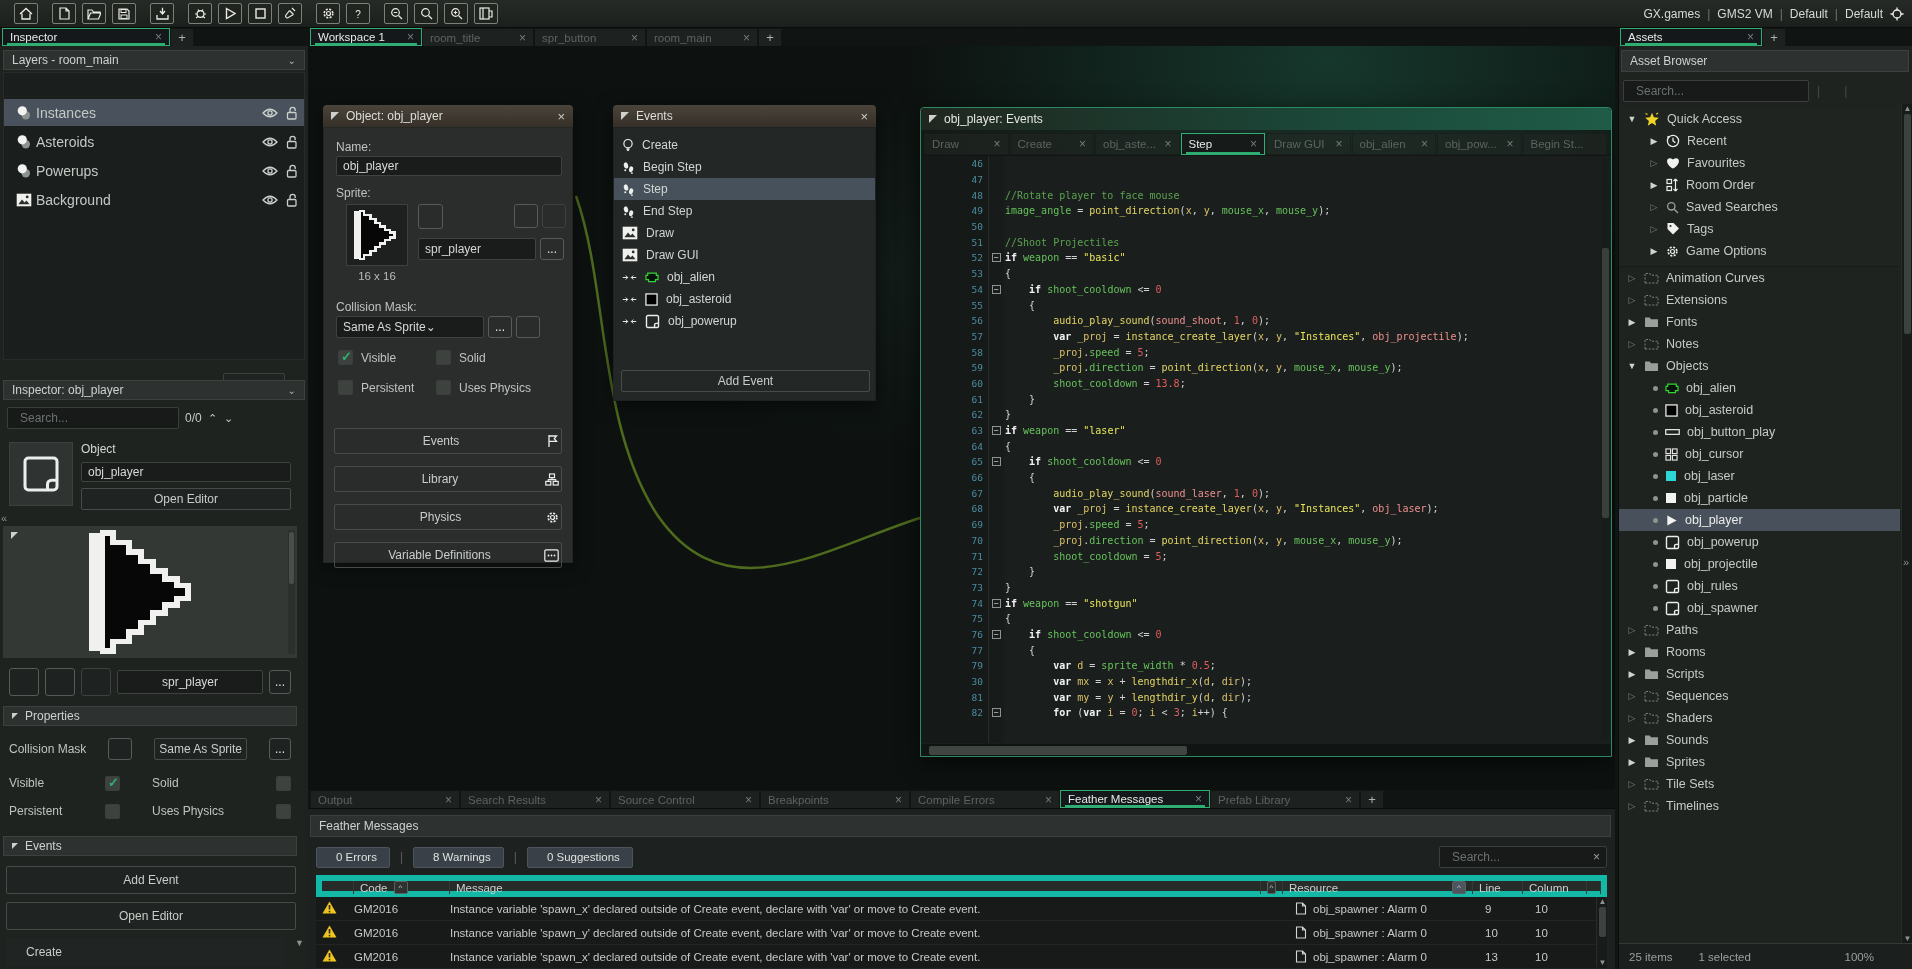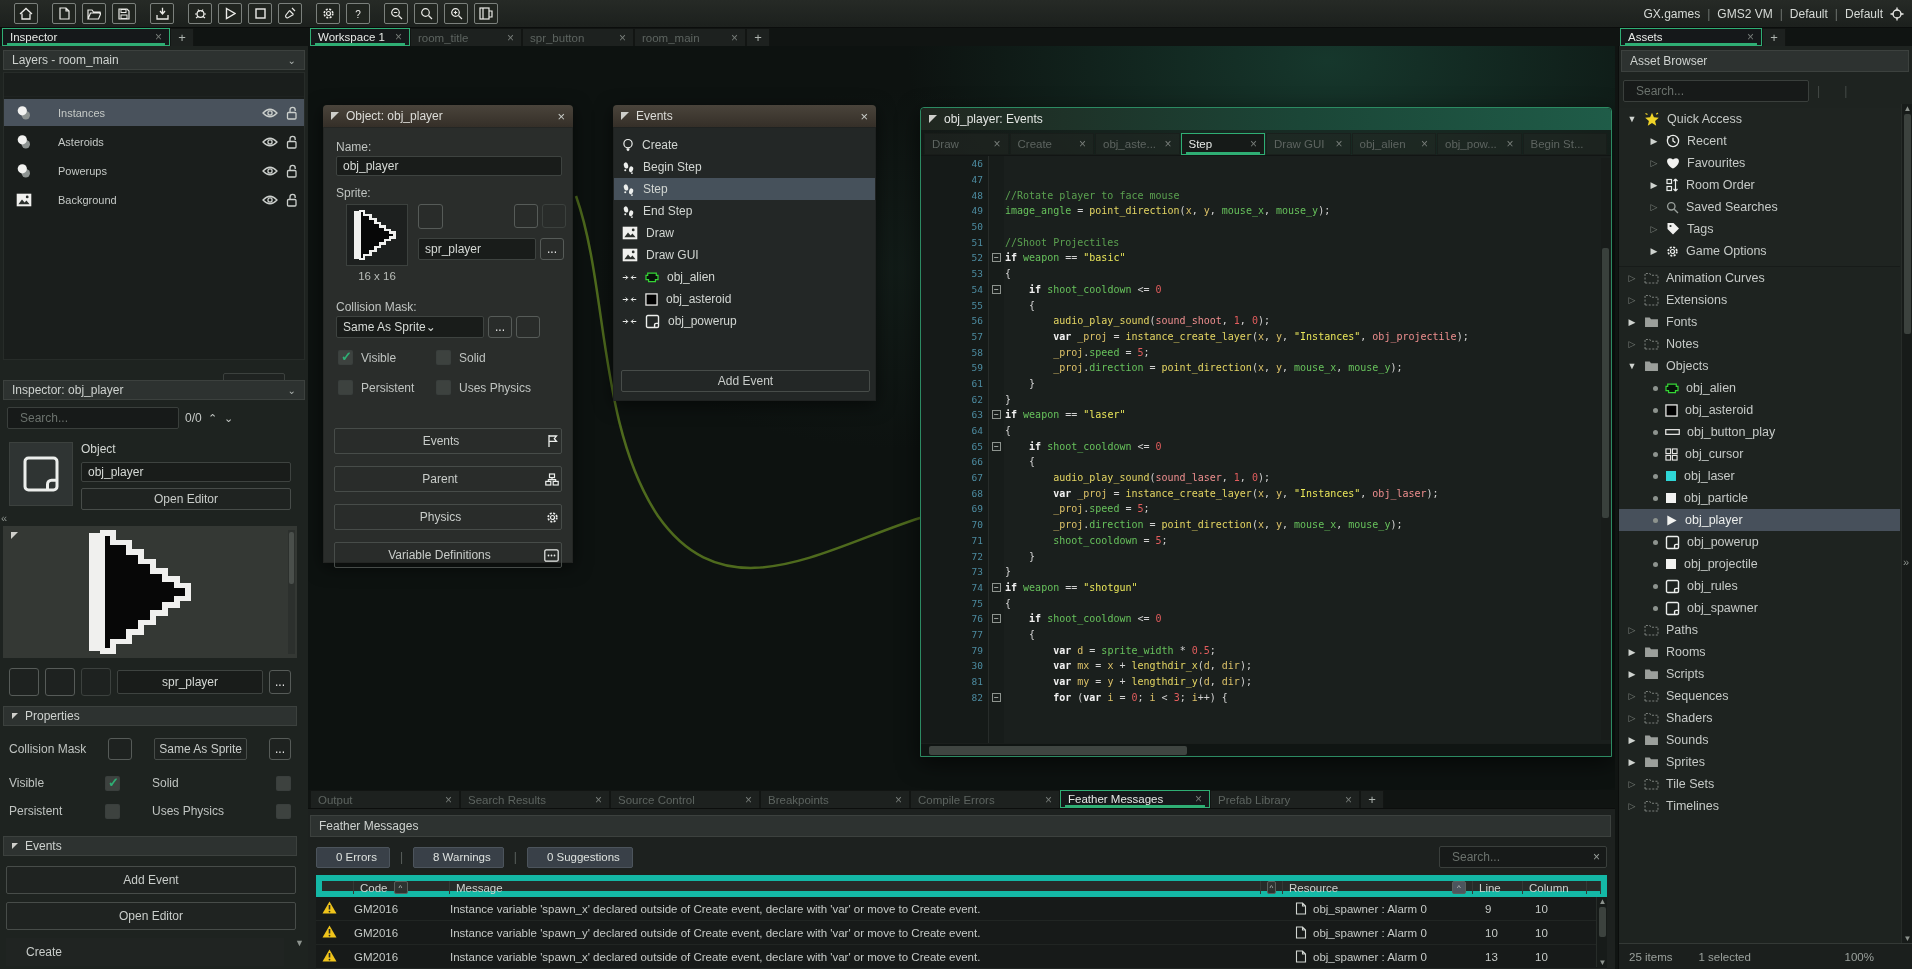--- a/index.html
+++ b/index.html
@@ -27,21 +27,21 @@
   .btn{background:#24282620;border:1px solid #474c49;border-radius:2px;color:#c9cdca;display:flex;align-items:center;justify-content:center;font-size:12px;cursor:pointer}
   .btn.disabled{color:#626964;border-color:#3c413e}
   .iconbtn{background:#23272510;border:1px solid #50555233;border:1px solid #565b58;border-radius:3px;display:flex;align-items:center;justify-content:center;cursor:pointer;color:#e8e8e8}
   .cb{width:15px;height:15px;background:#3d423f;border-radius:2px;border:1px solid #32373430;position:relative;cursor:pointer}
   .cb.checked::after{content:"✓";position:absolute;left:2px;top:-2px;color:#2fae74;font-size:13px;font-weight:bold}
   .ic{display:inline-flex;align-items:center;justify-content:center}
   .ic svg{display:block}
   
   .layer-row{height:27px;display:flex;align-items:center;margin:2px 0;padding:0 6px 0 12px;background:transparent;color:#c5c9c6;cursor:pointer}
   .layer-row.selected{background:#49525c}
-  .layer-row .lname{margin-left:26px;flex:1;font-size:11px}
+  .layer-row .lname{margin-left:4px;flex:1;font-size:14px}
   .layer-row .rico{margin-left:8px}
   
   .searchbox{display:flex;align-items:center;gap:6px;background:#171a19;border:1px solid #3a3f3c;border-radius:2px;padding:0 6px;color:#6b726d}
   
   #workspace{position:absolute;left:308px;top:46px;width:1307px;height:744px;background:
     radial-gradient(ellipse 700px 420px at 78% 2%, rgba(31,92,72,.50), rgba(31,92,72,0) 60%),
     radial-gradient(ellipse 500px 300px at 45% 30%, rgba(40,70,58,.18), rgba(0,0,0,0) 60%),
     #0d1210;overflow:hidden}
   .win{position:absolute;border-radius:4px 4px 2px 2px;box-shadow:0 4px 18px rgba(0,0,0,.55)}
   .win-title{height:22px;background:linear-gradient(#4a443b,#352f28);border-radius:4px 4px 0 0;display:flex;align-items:center;gap:7px;padding:0 8px;color:#ddddd9;font-size:12px}
@@ -445,21 +445,21 @@
   <button class="btn" style="position:absolute;left:6px;top:856px;width:290px;height:28px">Open Editor</button>
   <div style="position:absolute;left:6px;top:892px;width:278px;height:28px;background:#22262480;display:flex;align-items:center;gap:10px;padding:0 10px">
     <span class="ic"></span>
     <span>Create</span>
   </div>
   <div style="position:absolute;right:4px;top:892px;color:#8d938e;font-size:9px">▼</div>
 </div>
 <div class="edge-chev" style="left:1px;top:512px">«</div>
 
 <div class="tabrow" style="left:310px;width:1305px" id="ws-tabs">
-    <div class="tab active" style="width: 100px;">
+    <div class="tab active" style="width: 112px;">
       <span class="tab-label">Workspace 1</span>
       <span class="tab-x">×</span>
     </div>
     <div class="tab" style="width: 112px;">
       <span class="tab-label">room_title</span>
       <span class="tab-x">×</span>
     </div>
     <div class="tab" style="width: 112px;">
       <span class="tab-label">spr_button</span>
       <span class="tab-x">×</span>
@@ -534,21 +534,21 @@
       <div id="objwin-buttons">
           <button class="btn" style="position: absolute; left: 10px; width: 228px; height: 26px; top: 300px;">
             <span style="flex: 1 1 0%; text-align: center;">Events</span>
             <span class="ic" style="margin-right: 2px;">
               <svg width="12" height="14" viewBox="0 0 12 14">
                 <path d="M2 1 v12 M2 2 h7.5 l-2.2 2.7 2.2 2.7 H2" fill="none" stroke="#eceeec" stroke-width="1.3"></path>
               </svg>
             </span>
           </button>
           <button class="btn" style="position: absolute; left: 10px; width: 228px; height: 26px; top: 338px;">
-            <span style="flex: 1 1 0%; text-align: center;">Parent</span>
+            <span style="flex: 1 1 0%; text-align: center;">Library</span>
             <span class="ic" style="margin-right: 2px;">
               <svg width="14" height="13" viewBox="0 0 14 13">
                 <rect x="4.5" y="1" width="5" height="3.6" fill="none" stroke="#eceeec" stroke-width="1.2"></rect>
                 <rect x="0.8" y="8.4" width="5" height="3.6" fill="none" stroke="#eceeec" stroke-width="1.2"></rect>
                 <rect x="8.2" y="8.4" width="5" height="3.6" fill="none" stroke="#eceeec" stroke-width="1.2"></rect>
                 <path d="M7 4.6 v2 M3.3 8.4 V6.6 h7.4 v1.8" fill="none" stroke="#eceeec" stroke-width="1.1"></path>
               </svg>
             </span>
           </button>
           <button class="btn" style="position: absolute; left: 10px; width: 228px; height: 26px; top: 376px;">
@@ -789,20 +789,24 @@
           </div>
           <div class="cl">
             <span class="ln">58</span>
             <span class="codetext"><span class="tk-p">        </span><span class="tk-l">_proj</span><span class="tk-p">.</span><span class="tk-v">speed</span><span class="tk-p"> = </span><span class="tk-n">5</span><span class="tk-p">;</span></span>
           </div>
           <div class="cl">
             <span class="ln">59</span>
             <span class="codetext"><span class="tk-p">        </span><span class="tk-l">_proj</span><span class="tk-p">.</span><span class="tk-v">direction</span><span class="tk-p"> = </span><span class="tk-f">point_direction</span><span class="tk-p">(</span><span class="tk-l">x</span><span class="tk-p">, </span><span class="tk-l">y</span><span class="tk-p">, </span><span class="tk-v">mouse_x</span><span class="tk-p">, </span><span class="tk-v">mouse_y</span><span class="tk-p">);</span></span>
           </div>
           <div class="cl">
+            <span class="ln">60</span>
+            <span class="codetext"><span class="tk-p">        </span><span class="tk-v">shoot_cooldown</span><span class="tk-p"> = </span><span class="tk-n">13.8</span><span class="tk-p">;</span></span>
+          </div>
+          <div class="cl">
             <span class="ln">61</span>
             <span class="codetext"><span class="tk-p">    }</span></span>
           </div>
           <div class="cl">
             <span class="ln">62</span>
             <span class="codetext"><span class="tk-p">}</span></span>
           </div>
           <div class="cl">
             <span class="ln">63</span>
             <span class="fold">

